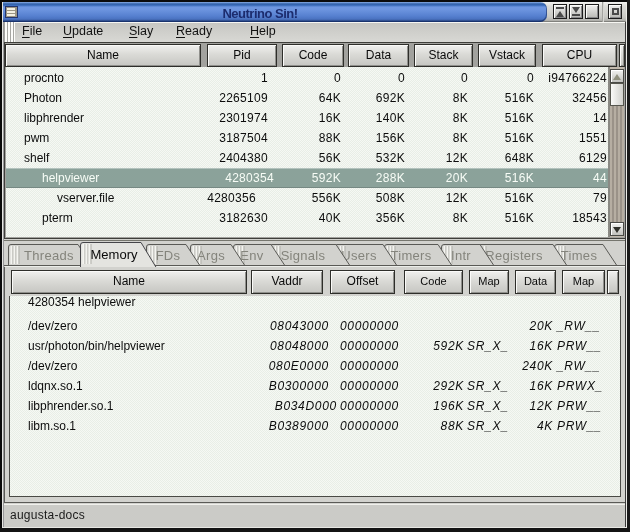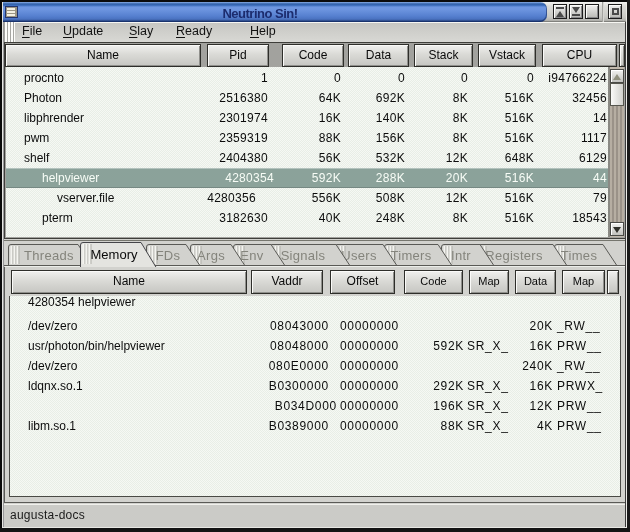--- a/index.html
+++ b/index.html
@@ -61,21 +61,21 @@
 
 #tabsvg { position:absolute; left:0; top:240px; }
 
 #panel2 { position:absolute; left:4px; top:267px; width:622px; height:236px;
   background:#d2d2ce; border-left:1px solid #5a5a56; border-right:1px solid #5a5a56; border-bottom:1px solid #5a5a56; }
 #list2 { position:absolute; left:10px; top:296px; width:610px; height:201px;
   background:repeating-conic-gradient(#f6f8f4 0% 25%, #e8eee6 0% 50%) 0 0/2px 2px;
   border-bottom:1px solid #4a4a46; }
 .row2 { position:absolute; left:10px; width:610px; height:20px; line-height:20px; font-size:12px; color:#0c0c0c; }
 .row2 span { position:absolute; line-height:20px; }
-.row2 .num { letter-spacing:0.7px; }
+.row2 .num { letter-spacing:0.7px;font-style:italic; }
 
 #status { position:absolute; left:3px; top:504px; width:623px; height:23px; background:#cbcbc7;
   box-shadow: inset 0 1px 0 #f0f0ec; font-size:12px; color:#1a1a1a; }
 #status span { position:absolute; top:4px; }
 </style></head>
 <body>
 <div id="titlegrey"></div>
 <div id="titleblue"></div>
 <div id="titletext">Neutrino Sin!</div>
 <div id="hamb">
@@ -98,63 +98,63 @@
   </div>
 <div id="menubar"></div>
 <div id="grip"></div>
 <div class="mi" style="left:22px"><u>F</u>ile</div>
 <div class="mi" style="left:63px"><u>U</u>pdate</div>
 <div class="mi" style="left:129px"><u>S</u>lay</div>
 <div class="mi" style="left:176px"><u>R</u>eady</div>
 <div class="mi" style="left:250px"><u>H</u>elp</div>
 <div id="t1wrap"></div>
 <div class="hb" style="left:5px;top:44px;width:196px;height:23px;font-size:12px">Name</div>
-<div class="hb" style="left:207px;top:44px;width:62px;height:23px;font-size:12px">Pid</div>
+<div class="hb" style="left:207px;top:44px;width:70px;height:23px;font-size:12px">Pid</div>
 <div class="hb" style="left:282px;top:44px;width:62px;height:23px;font-size:12px">Code</div>
 <div class="hb" style="left:348px;top:44px;width:61px;height:23px;font-size:12px">Data</div>
 <div class="hb" style="left:414px;top:44px;width:59px;height:23px;font-size:12px">Stack</div>
 <div class="hb" style="left:478px;top:44px;width:58px;height:23px;font-size:12px">Vstack</div>
 <div class="hb" style="left:542px;top:44px;width:75px;height:23px;font-size:12px">CPU</div>
 <div class="hb" style="left:619px;top:44px;width:6px;height:23px"></div>
 <div id="list1"></div>
 <div class="row" style="top:68px">
     <span class="nm" style="left:18px">procnto</span>
     <span class="num" style="right:340px">1</span>
     <span class="num" style="right:267px">0</span>
     <span class="num" style="right:203px">0</span>
     <span class="num" style="right:140px">0</span>
     <span class="num" style="right:74px">0</span>
     <span class="num" style="right:1px">i94766224</span>
   </div>
 <div class="row" style="top:88px">
     <span class="nm" style="left:18px">Photon</span>
-    <span class="num" style="right:340px">2516380</span>
+    <span class="num" style="right:340px">2265109</span>
     <span class="num" style="right:267px">64K</span>
     <span class="num" style="right:203px">692K</span>
     <span class="num" style="right:140px">8K</span>
     <span class="num" style="right:74px">516K</span>
     <span class="num" style="right:1px">32456</span>
   </div>
 <div class="row" style="top:108px">
     <span class="nm" style="left:18px">libphrender</span>
     <span class="num" style="right:340px">2301974</span>
     <span class="num" style="right:267px">16K</span>
     <span class="num" style="right:203px">140K</span>
     <span class="num" style="right:140px">8K</span>
     <span class="num" style="right:74px">516K</span>
     <span class="num" style="right:1px">14</span>
   </div>
 <div class="row" style="top:128px">
     <span class="nm" style="left:18px">pwm</span>
-    <span class="num" style="right:340px">2359319</span>
+    <span class="num" style="right:340px">3187504</span>
     <span class="num" style="right:267px">88K</span>
     <span class="num" style="right:203px">156K</span>
     <span class="num" style="right:140px">8K</span>
     <span class="num" style="right:74px">516K</span>
-    <span class="num" style="right:1px">1117</span>
+    <span class="num" style="right:1px">1551</span>
   </div>
 <div class="row" style="top:148px">
     <span class="nm" style="left:18px">shelf</span>
     <span class="num" style="right:340px">2404380</span>
     <span class="num" style="right:267px">56K</span>
     <span class="num" style="right:203px">532K</span>
     <span class="num" style="right:140px">12K</span>
     <span class="num" style="right:74px">648K</span>
     <span class="num" style="right:1px">6129</span>
   </div>
@@ -173,21 +173,21 @@
     <span class="num" style="right:267px">556K</span>
     <span class="num" style="right:203px">508K</span>
     <span class="num" style="right:140px">12K</span>
     <span class="num" style="right:74px">516K</span>
     <span class="num" style="right:1px">79</span>
   </div>
 <div class="row" style="top:208px">
     <span class="nm" style="left:36px">pterm</span>
     <span class="num" style="right:340px">3182630</span>
     <span class="num" style="right:267px">40K</span>
-    <span class="num" style="right:203px">248K</span>
+    <span class="num" style="right:203px">356K</span>
     <span class="num" style="right:140px">8K</span>
     <span class="num" style="right:74px">516K</span>
     <span class="num" style="right:1px">18543</span>
   </div>
 <div id="sbline"></div>
 <div id="sb"></div>
 <div class="sbtn" style="top:69px">
     <div class="arr" style="top:4px;border-bottom:6px solid #90907e"></div>
   </div>
 <div id="sthumb"></div>
@@ -329,20 +329,21 @@
 <div class="row2" style="top:376px">
     <span class="nm" style="left:18px">ldqnx.so.1</span>
     <span class="num" style="right:291px">B0300000</span>
     <span class="num" style="right:221px">00000000</span>
     <span class="num" style="right:156px">292K</span>
     <span class="nm num" style="left:457px">SR_X_</span>
     <span class="num" style="right:67px">16K</span>
     <span class="nm num" style="left:547px">PRWX_</span>
   </div>
 <div class="row2" style="top:396px">
+    <span class="nm" style="left:18px">libphrender.so.1</span>
     <span class="num" style="right:283px">B034D000</span>
     <span class="num" style="right:221px">00000000</span>
     <span class="num" style="right:156px">196K</span>
     <span class="nm num" style="left:457px">SR_X_</span>
     <span class="num" style="right:67px">12K</span>
     <span class="nm num" style="left:547px">PRW__</span>
   </div>
 <div class="row2" style="top:416px">
     <span class="nm" style="left:18px">libm.so.1</span>
     <span class="num" style="right:291px">B0389000</span>

